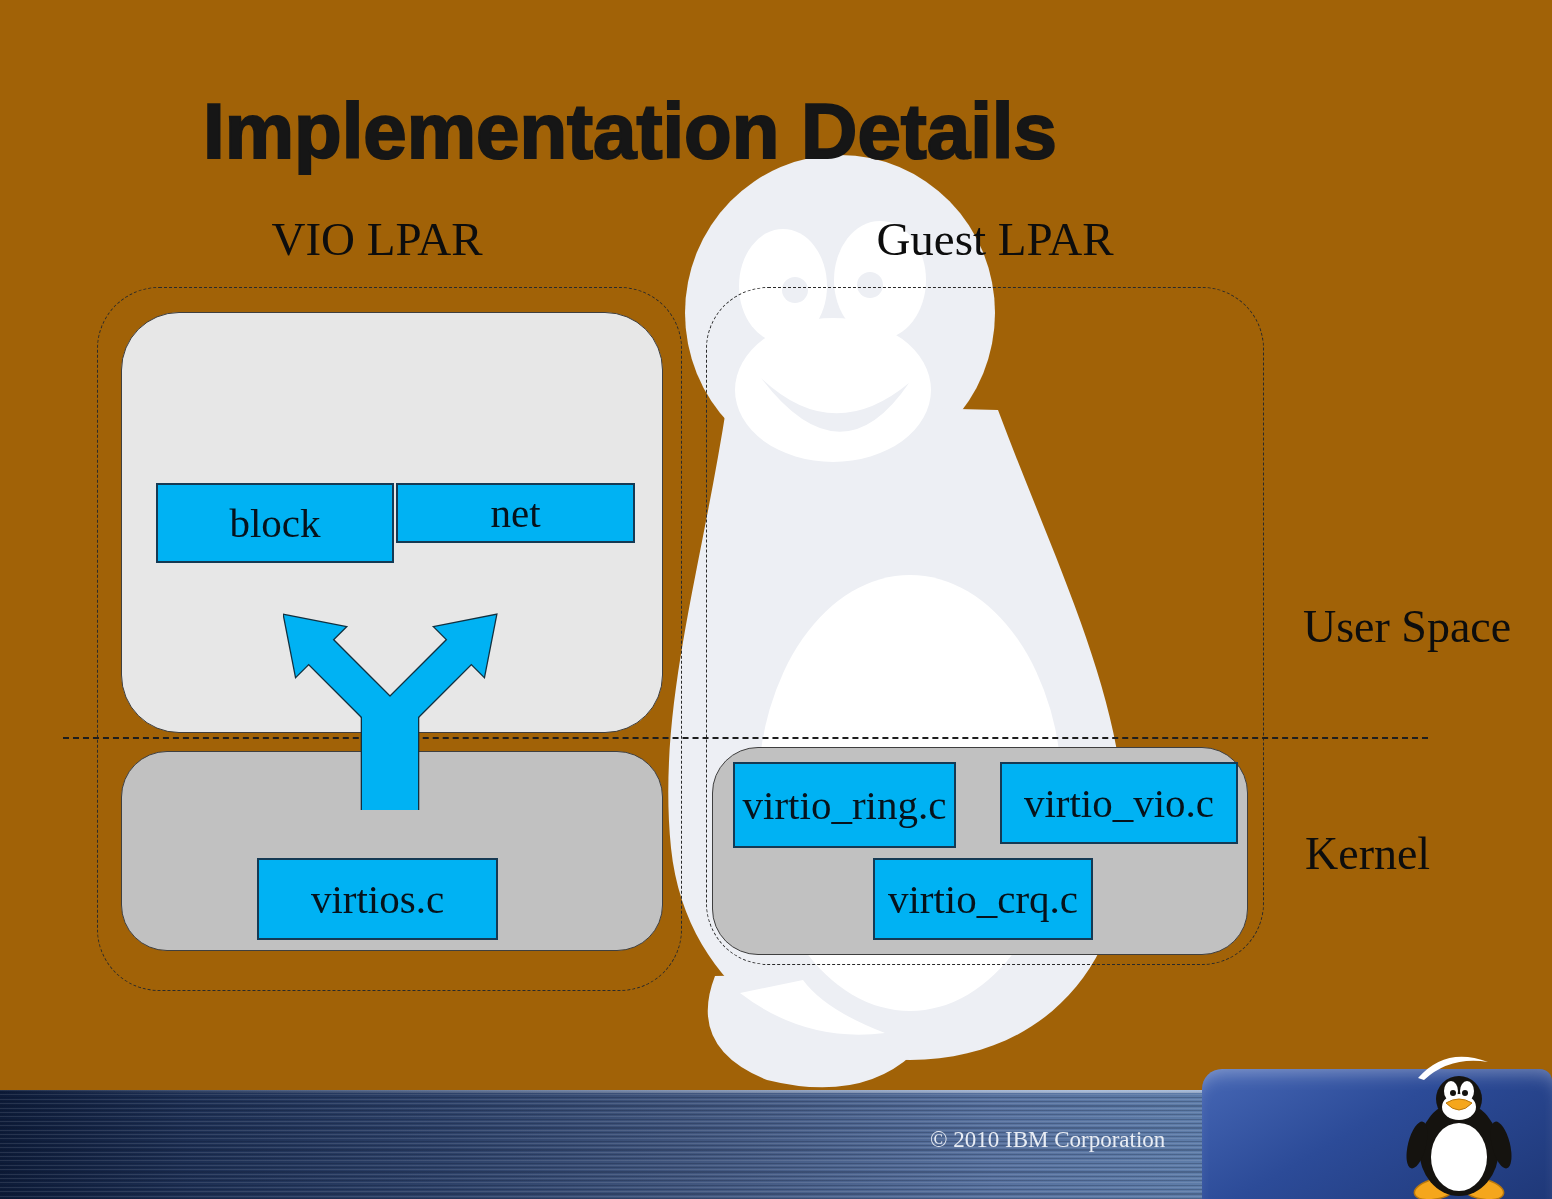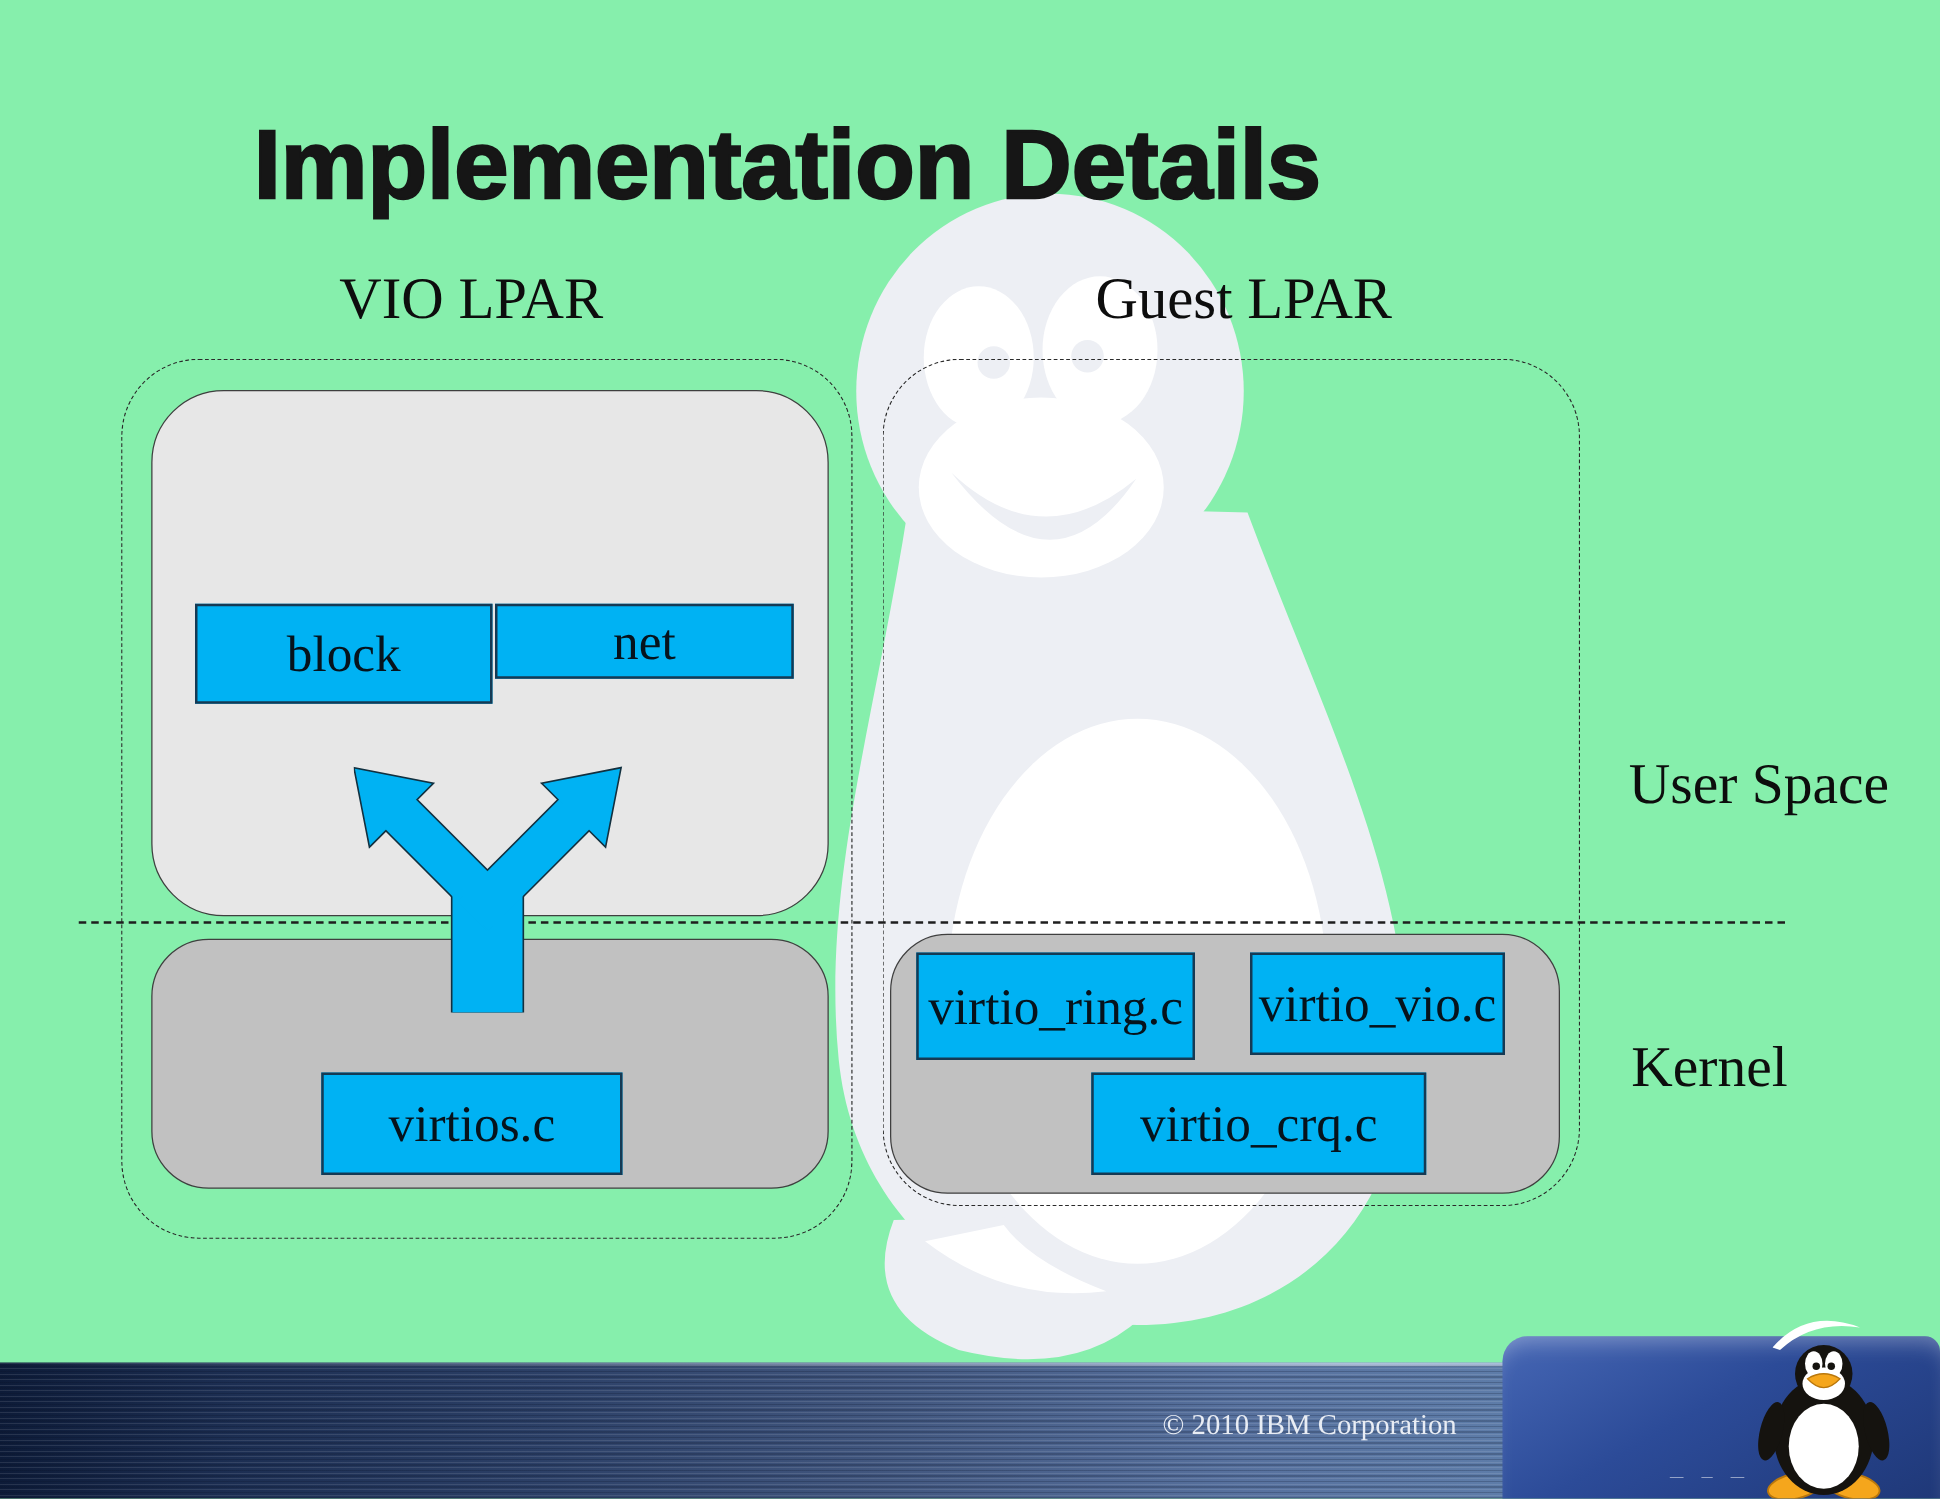--- a/index.html
+++ b/index.html
@@ -1,17 +1,17 @@
 <!DOCTYPE html>
 <html><head>
 <meta charset="utf-8">
 <style>
   html,body{margin:0;padding:0;background:#888;}
   #slide{
-    position:relative;width:1552px;height:1199px;background:#86efac;
+    position:relative;width:1552px;height:1199px;background:#a16207;
     overflow:hidden;font-family:"Liberation Serif",serif;
   }
   
   #title{
     position:absolute;left:203px;top:86px;width:1200px;
     font-family:"Liberation Sans",sans-serif;font-size:78px;font-weight:bold;
     letter-spacing:0px;color:#161616;-webkit-text-stroke:2px #161616;
     white-space:nowrap;z-index:5;
   }
   .col-label{
@@ -47,22 +47,22 @@
   .module{
     position:absolute;background:#00b2f3;border:2px solid #153a54;
     display:flex;align-items:center;justify-content:center;
     font-size:41px;color:#06131c;z-index:3;box-sizing:border-box;
     white-space:nowrap;
   }
   #box-block{left:140px;top:483px;width:238px;height:80px;margin-left:16px;}
   #box-net{left:396px;top:483px;width:239px;height:60px;}
   #box-virtios{left:257px;top:858px;width:241px;height:82px;}
   #box-ring{left:733px;top:762px;width:223px;height:86px;}
-  #box-vio{left:1000px;top:762px;width:204px;height:82px;}
-  #box-crq{left:873px;top:858px;width:268px;height:82px;}
+  #box-vio{left:1000px;top:762px;width:238px;height:82px;}
+  #box-crq{left:873px;top:858px;width:220px;height:82px;}
   
   #hline{
     position:absolute;left:63px;top:737px;width:1365px;height:0;
     border-top:2px dashed #1e1e1e;z-index:2;
   }
   
   #y-arrow{position:absolute;left:283px;top:597px;z-index:4;}
   
   #watermark{position:absolute;left:575px;top:148px;z-index:0;}
   

